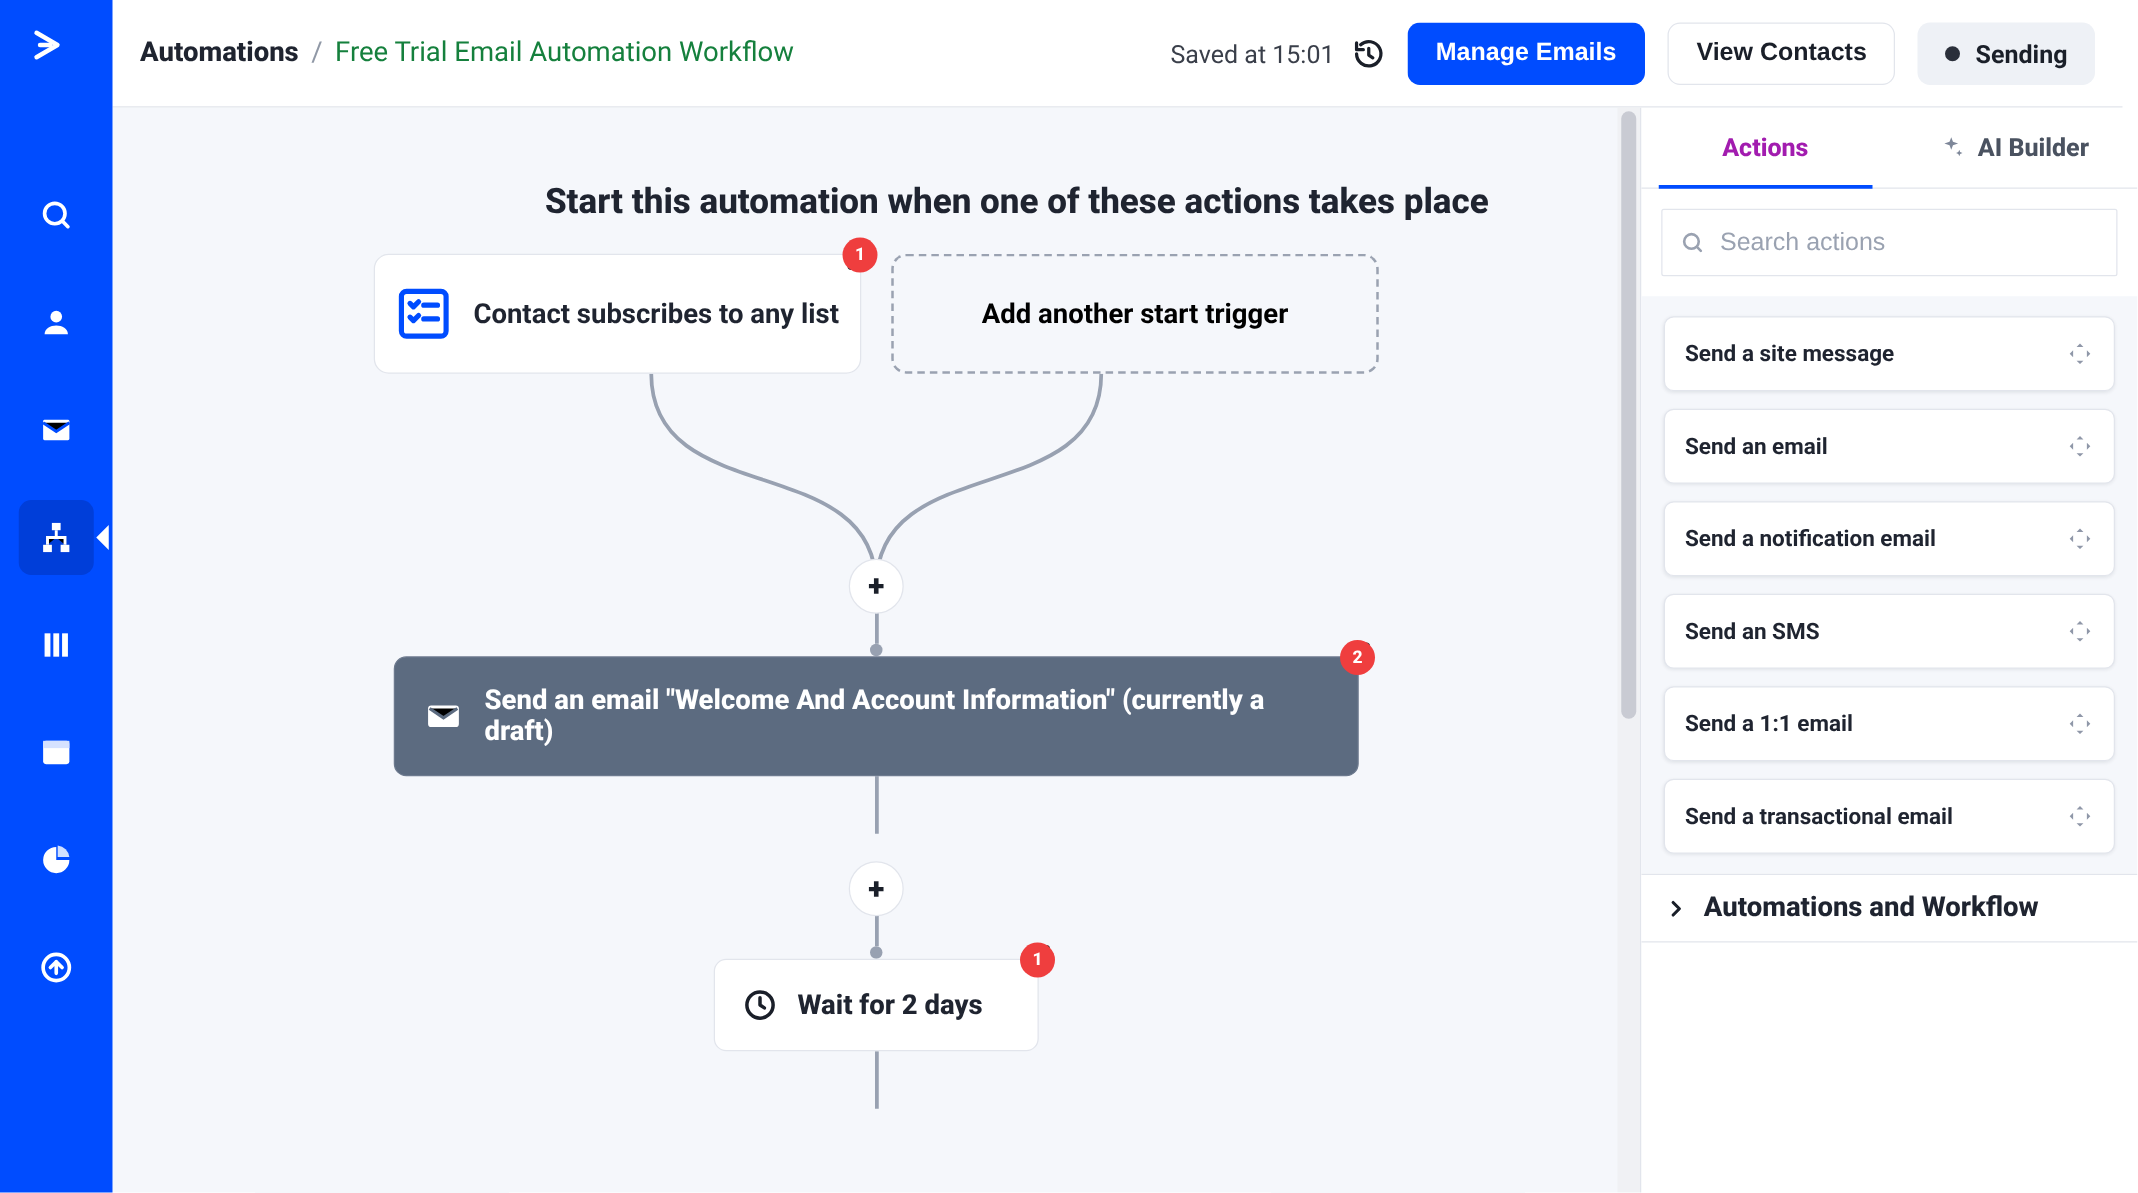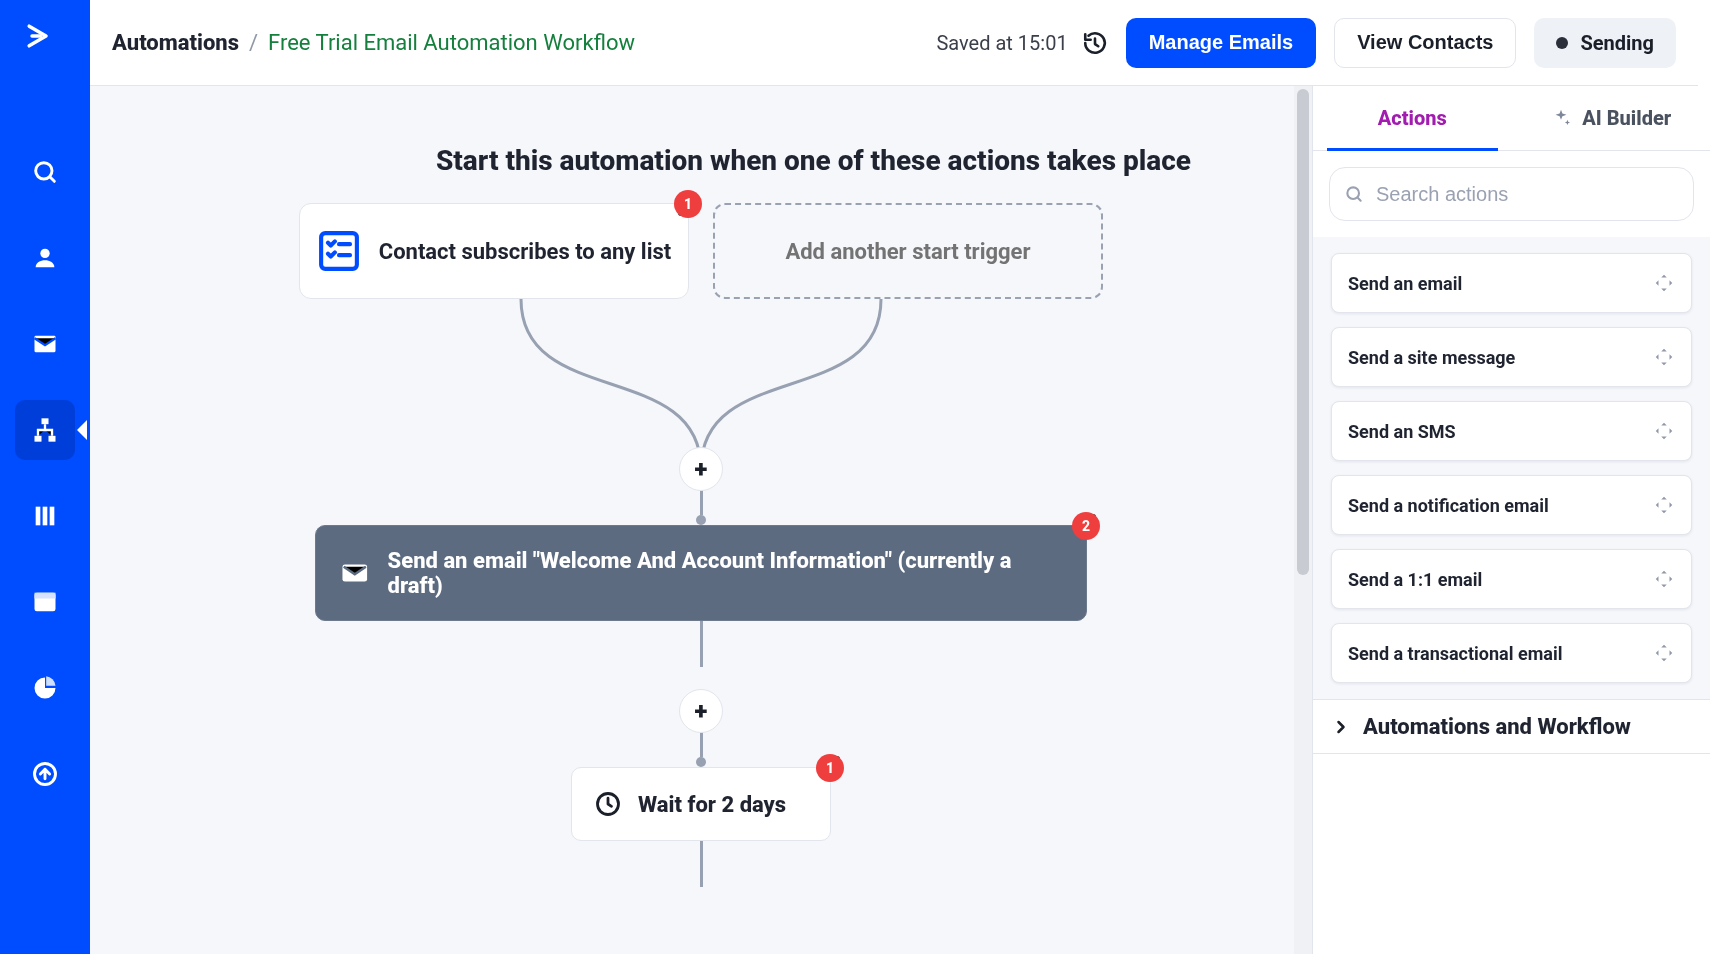--- a/index.html
+++ b/index.html
@@ -84,21 +84,21 @@
     position:relative; width:980px; margin:0 auto; padding:34px 0 60px;
   }
   .canvas h1{font-size:28px;font-weight:800;text-align:right;margin:24px 0 26px}
 
   .triggers{display:flex;gap:24px;justify-content:center;position:relative}
   .trigger{
     width:390px;height:96px;display:flex;align-items:center;gap:18px;justify-content:center;
     border-radius:12px;background:#fff;border:1px solid var(--line);font-size:22px;font-weight:700;cursor:pointer;position:relative
   }
   .trigger .ic{width:44px;height:44px;color:var(--blue)}
-  .trigger.add{border:2px dashed #9aa2b1;background:transparent;color:#737373}
+  .trigger.add{border:2px dashed #9aa2b1;background:transparent;color:#000000}
 
   .badge{position:absolute;top:-14px;right:-14px;width:28px;height:28px;border-radius:50%;background:var(--red);color:#fff;display:flex;align-items:center;justify-content:center;font-size:14px;font-weight:800;z-index:2}
   .badge-doc{position:absolute;top:-10px;right:-8px;width:18px;height:22px;background:#23272f;border-radius:3px;z-index:1}
 
   
   .wires{position:relative;height:170px}
   .wires svg{position:absolute;inset:0;width:100%;height:100%}
   .add-node{position:absolute;left:50%;transform:translateX(-50%);bottom:-22px;width:44px;height:44px;border-radius:50%;background:#fff;border:1px solid var(--line);display:flex;align-items:center;justify-content:center;cursor:pointer}
   .plus{font-size:24px;font-weight:900;color:#1a1f29}
 
@@ -124,21 +124,21 @@
   .panel{
     width:398px;border-left:1px solid var(--line);background:#fff;flex:none;overflow:auto;
   }
   .tabs{display:flex;border-bottom:1px solid var(--line)}
   .tab{flex:1;display:flex;align-items:center;justify-content:center;gap:10px;height:64px;font-size:20px;font-weight:800;color:#4a5260;cursor:pointer}
   .tab.active{color:#a21caf;position:relative}
   .tab.active::after{content:"";position:absolute;left:14px;right:14px;bottom:-1px;height:3px;background:var(--blue)}
   .tab .sp{width:22px;height:22px;color:#7e8799}
 
   .search{padding:16px}
-  .search .field{display:flex;align-items:center;gap:10px;border:1px solid var(--line);border-radius:16px;height:54px;padding:0 14px;color:#98a1b1}
+  .search .field{display:flex;align-items:center;gap:10px;border:1px solid var(--line);border-radius:2px;height:54px;padding:0 14px;color:#98a1b1}
   .search input{border:0;outline:0;font-size:20px;color:#1a1f29;width:100%}
   .search input::placeholder{color:#9aa2b1}
 
   .section-header{display:flex;align-items:center;gap:12px;padding:14px 18px;border-top:1px solid var(--line);border-bottom:1px solid var(--line);background:#fff;font-size:22px;font-weight:800;cursor:pointer}
   .section-header.collapsed .chev{transform:rotate(-90deg)}
   .chev{width:20px;height:20px;transition:transform .12s}
 
   .cards{padding:16px 18px;display:flex;flex-direction:column;gap:14px;background:var(--bg)}
   .card{background:#fff;border:1px solid var(--line);border-radius:8px;box-shadow:var(--card-shadow);display:flex;align-items:center;justify-content:space-between;padding:18px 16px;font-size:18px;font-weight:700;cursor:grab}
   .drag{color:#8f97a8}
@@ -322,39 +322,39 @@
             <circle cx="11" cy="11" r="7" stroke="#9aa2b1" stroke-width="2.5" fill="none"></circle>
             <path d="M20 20l-3.5-3.5" stroke="#9aa2b1" stroke-width="2.5" stroke-linecap="round"></path>
           </svg>
         <input type="text" placeholder="Search actions" style="">
       </div>
     </div>
 
     <div id="sections">
         <div class="cards">
           <div class="card">
+            <span>Send a site message</span>
+            <svg class="drag" width="22" height="22" viewBox="0 0 24 24">
+              <path d="M12 3l3 3H9l3-3zM12 21l-3-3h6l-3 3zM3 12l3-3v6l-3-3zM21 12l-3 3V9l3 3z" fill="currentColor"></path>
+            </svg>
+          </div>
+          <div class="card">
             <span>Send an email</span>
             <svg class="drag" width="22" height="22" viewBox="0 0 24 24">
               <path d="M12 3l3 3H9l3-3zM12 21l-3-3h6l-3 3zM3 12l3-3v6l-3-3zM21 12l-3 3V9l3 3z" fill="currentColor"></path>
             </svg>
           </div>
           <div class="card">
-            <span>Send a site message</span>
+            <span>Send a notification email</span>
             <svg class="drag" width="22" height="22" viewBox="0 0 24 24">
               <path d="M12 3l3 3H9l3-3zM12 21l-3-3h6l-3 3zM3 12l3-3v6l-3-3zM21 12l-3 3V9l3 3z" fill="currentColor"></path>
             </svg>
           </div>
           <div class="card">
             <span>Send an SMS</span>
-            <svg class="drag" width="22" height="22" viewBox="0 0 24 24">
-              <path d="M12 3l3 3H9l3-3zM12 21l-3-3h6l-3 3zM3 12l3-3v6l-3-3zM21 12l-3 3V9l3 3z" fill="currentColor"></path>
-            </svg>
-          </div>
-          <div class="card">
-            <span>Send a notification email</span>
             <svg class="drag" width="22" height="22" viewBox="0 0 24 24">
               <path d="M12 3l3 3H9l3-3zM12 21l-3-3h6l-3 3zM3 12l3-3v6l-3-3zM21 12l-3 3V9l3 3z" fill="currentColor"></path>
             </svg>
           </div>
           <div class="card">
             <span>Send a 1:1 email</span>
             <svg class="drag" width="22" height="22" viewBox="0 0 24 24">
               <path d="M12 3l3 3H9l3-3zM12 21l-3-3h6l-3 3zM3 12l3-3v6l-3-3zM21 12l-3 3V9l3 3z" fill="currentColor"></path>
             </svg>
           </div>

